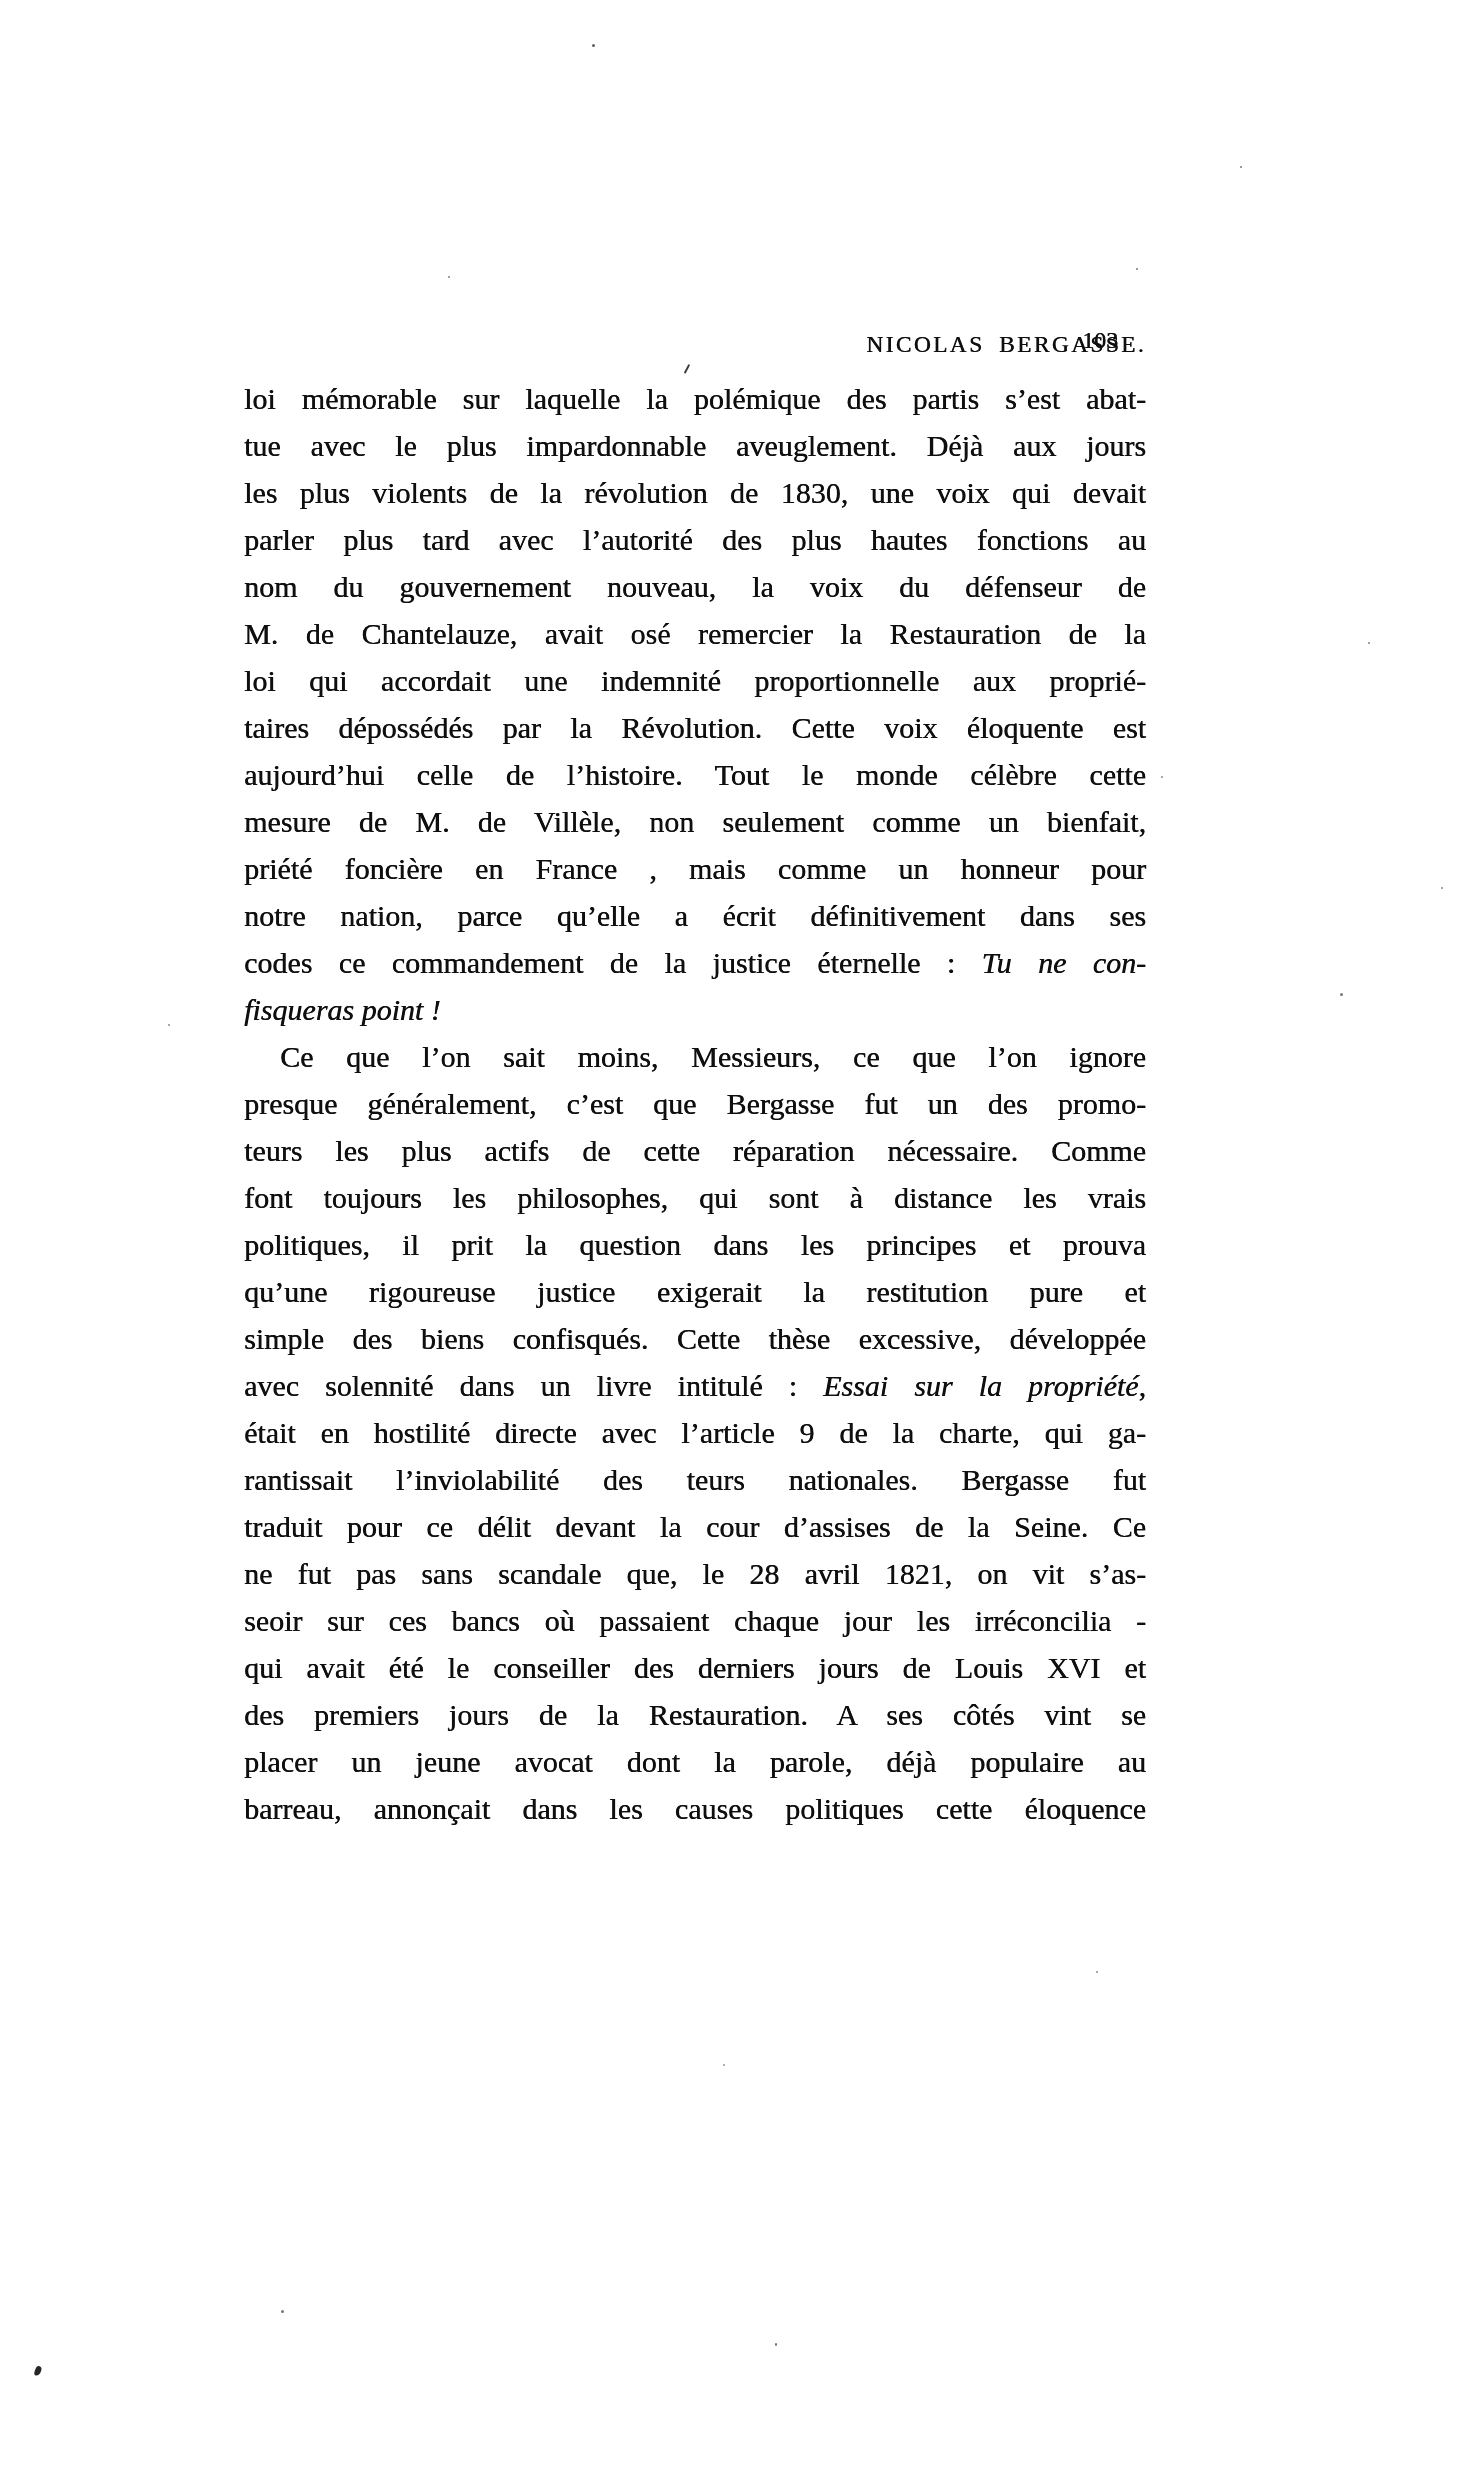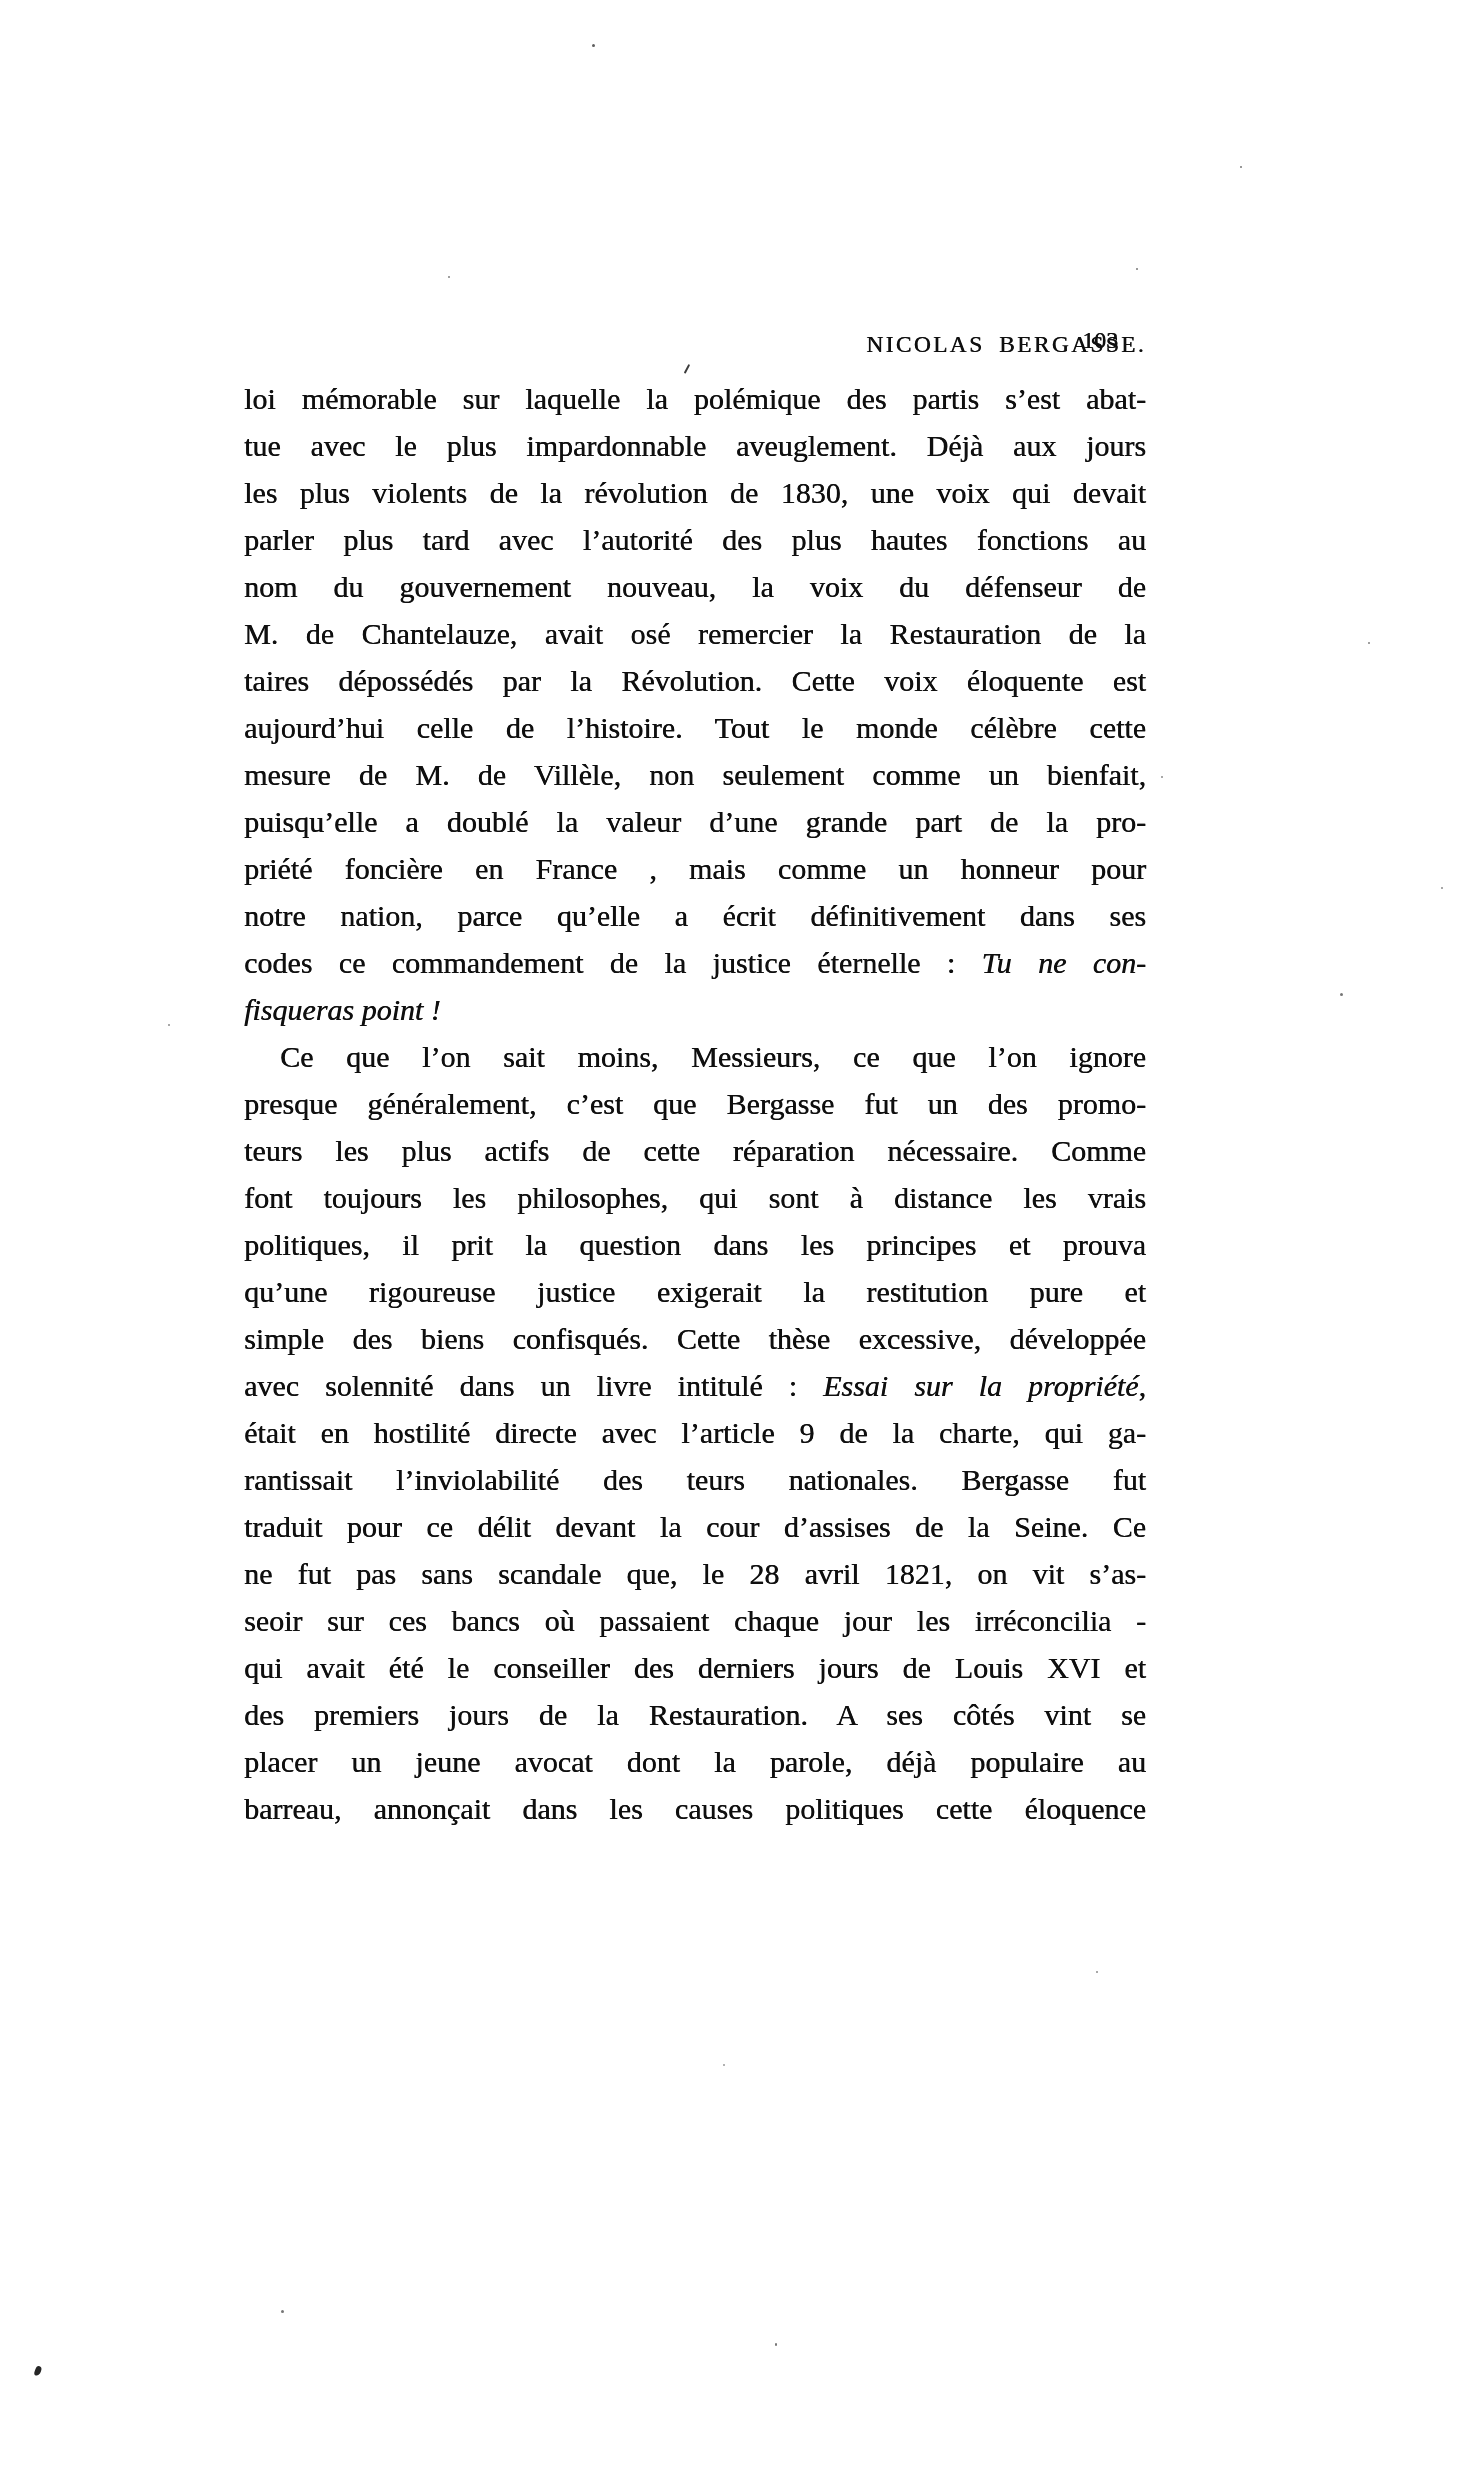--- a/index.html
+++ b/index.html
@@ -85,24 +85,24 @@
 
   <div class="page-num">103</div>
 
   <div class="text-block" id="text-block">
       <div class="line"><span>loi mémorable sur laquelle la polémique des partis s’est abat-</span></div>
       <div class="line"><span>tue avec le plus impardonnable aveuglement. Déjà aux jours</span></div>
       <div class="line"><span>les plus violents de la révolution de 1830, une voix qui devait</span></div>
       <div class="line"><span>parler plus tard avec l’autorité des plus hautes fonctions au</span></div>
       <div class="line"><span>nom du gouvernement nouveau, la voix du défenseur de</span></div>
       <div class="line"><span>M. de Chantelauze, avait osé remercier la Restauration de la</span></div>
+      <div class="line"><span>loi qui accordait une indemnité proportionnelle aux proprié-</span></div>
       <div class="line"><span>taires dépossédés par la Révolution. Cette voix éloquente est</span></div>
       <div class="line"><span>aujourd’hui celle de l’histoire. Tout le monde célèbre cette</span></div>
       <div class="line"><span>mesure de M. de Villèle, non seulement comme un bienfait,</span></div>
-      <div class="line"><span>puisqu’elle a doublé la valeur d’une grande part de la pro-</span></div>
       <div class="line"><span>priété foncière en France , mais comme un honneur pour</span></div>
       <div class="line"><span>notre nation, parce qu’elle a écrit définitivement dans ses</span></div>
       <div class="line"><span>codes ce commandement de la justice éternelle : </span><span class="it">Tu ne con-</span></div>
       <div class="line nojust"><span class="it">fisqueras point !</span></div>
       <div class="line indent"><span>Ce que l’on sait moins, Messieurs, ce que l’on ignore</span></div>
       <div class="line"><span>presque généralement, c’est que Bergasse fut un des promo-</span></div>
       <div class="line"><span>teurs les plus actifs de cette réparation nécessaire. Comme</span></div>
       <div class="line"><span>font toujours les philosophes, qui sont à distance les vrais</span></div>
       <div class="line"><span>politiques, il prit la question dans les principes et prouva</span></div>
       <div class="line"><span>qu’une rigoureuse justice exigerait la restitution pure et</span></div>

